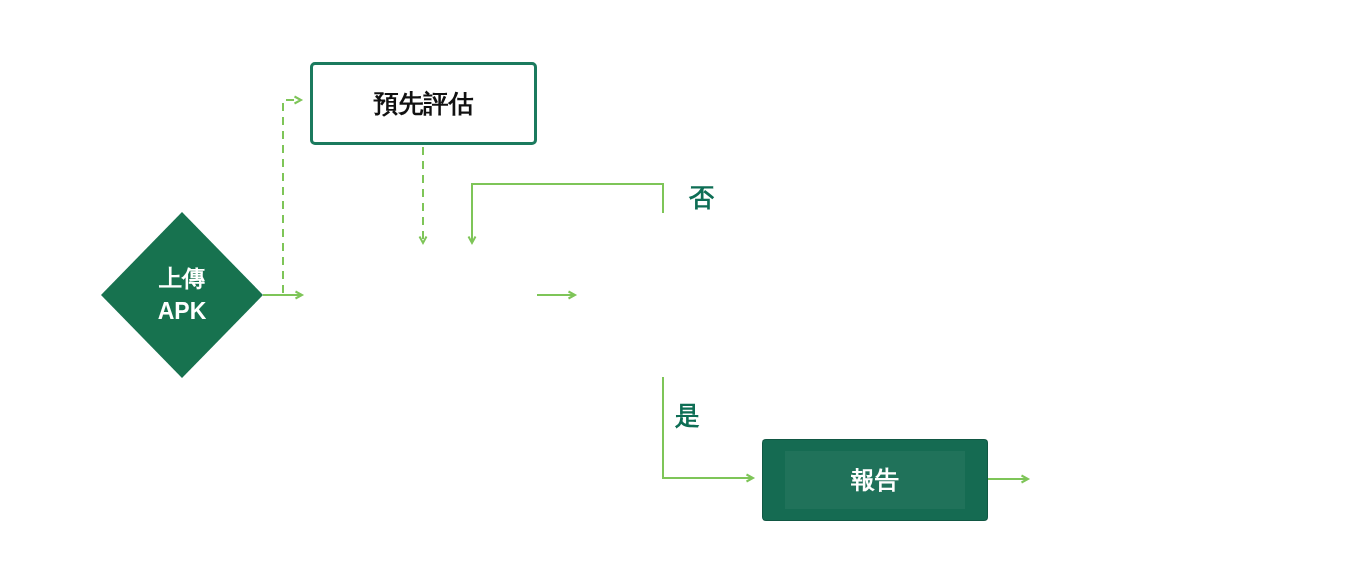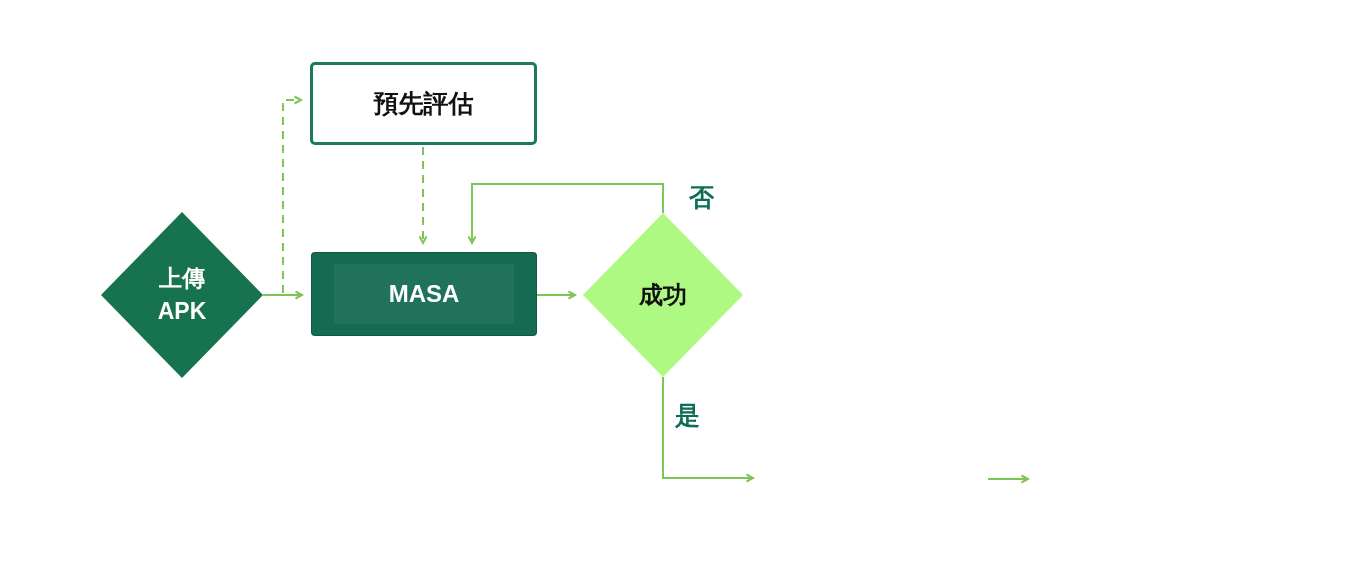--- a/index.html
+++ b/index.html
@@ -102,27 +102,24 @@
 
   <div class="node diamond diamond-dark" style="left:101px; top:212px; width:162px; height:166px;">
     <span class="label">上傳
 APK</span>
   </div>
 
   <div class="node outline-box" style="left:310px; top:62px; width:227px; height:83px;">
     <span class="label">預先評估</span>
   </div>
 
-  <div class="node process" style="left:311px; top:252px; width:226px; height:84px;">
-    <span class="label">MASA</span>
+
+
+  <div class="node process" style="left:762px; top:439px; width:226px; height:82px;">
+    <span class="label">報告</span>
   </div>
-
-  <div class="node diamond diamond-light" style="left:583px; top:213px; width:160px; height:164px;">
-    <span class="label">成功</span>
-  </div>
-
 
 
   <div class="edge-label" style="left:689px; top:181px;">否</div>
 
   <div class="edge-label" style="left:675px; top:399px;">是</div>
 
 </div>
 
 </body></html>

